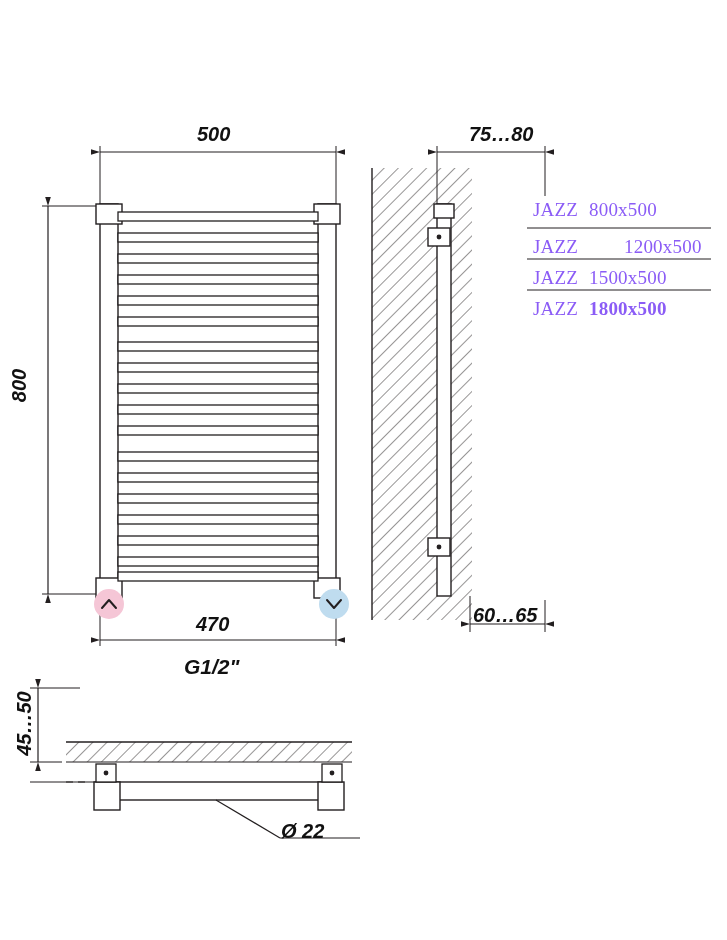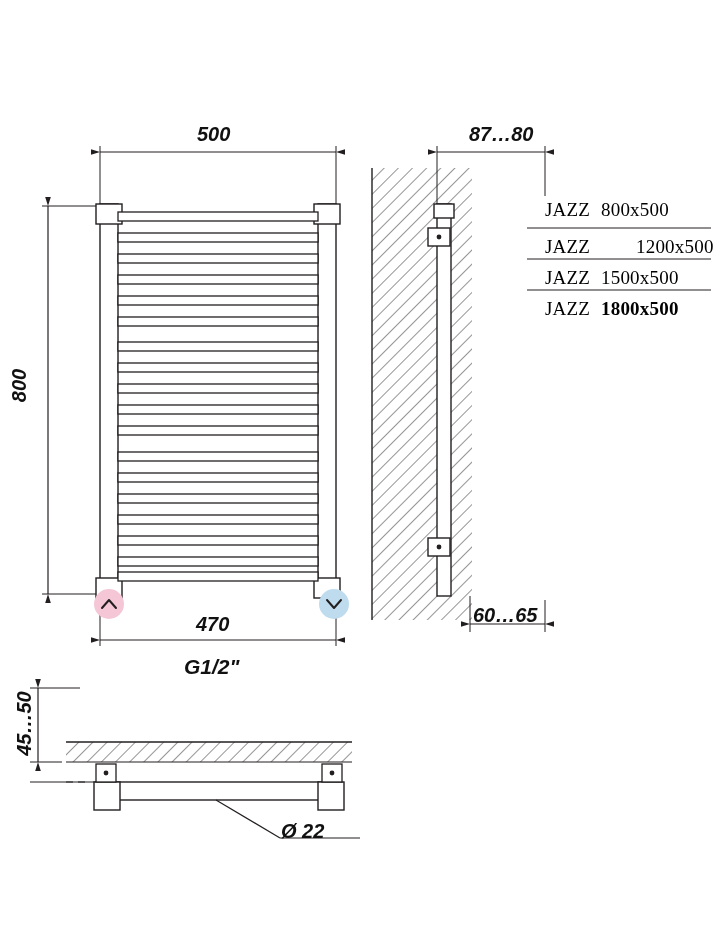--- a/index.html
+++ b/index.html
@@ -36,24 +36,23 @@
     white-space: nowrap;
     font-family: "Liberation Sans", sans-serif;
   }
   .dim-label.vertical {
     transform-origin: center center;
   }
   .model-label {
     position: absolute;
     font-family: "Liberation Serif", serif;
     font-size: 19px;
-    color: #000000;
+    color: #8b5cf6;
     white-space: nowrap;
     letter-spacing: 0.2px;
-    margin-left: 12px;
   }
   .thread-label {
     position: absolute;
     font-style: italic;
     font-weight: 700;
     font-size: 21px;
     color: #111;
     white-space: nowrap;
   }
 </style>
@@ -234,21 +233,21 @@
   </svg>
 
   <div class="dim-label" style="left:197px; top:123px;">500</div>
 
   <div class="dim-label vertical" style="left:3px; top:374px; transform:rotate(-90deg);">800</div>
 
   <div class="dim-label" style="left:196px; top:613px;">470</div>
 
   <div class="thread-label" style="left:184px; top:655px;">G1/2"</div>
 
-  <div class="dim-label" style="left:469px; top:123px;">87…80</div>
+  <div class="dim-label" style="left:469px; top:123px;">75…80</div>
 
   <div class="dim-label" style="left:473px; top:604px;">60…65</div>
 
   <div class="dim-label vertical" style="left:-8px; top:712px; transform:rotate(-90deg);">45…50</div>
 
   <div class="dim-label" style="left:281px; top:820px;">Ø 22</div>
 
   <div class="model-label" style="left:533px; top:199px;">JAZZ</div>
   <div class="model-label" style="left:589px; top:199px;">800x500</div>
 

